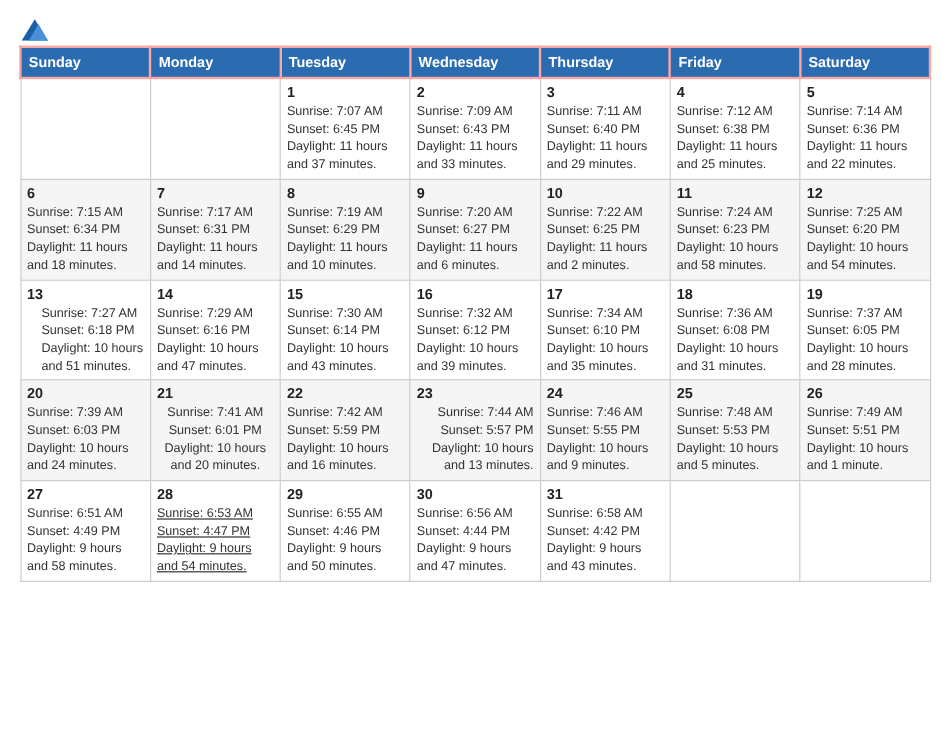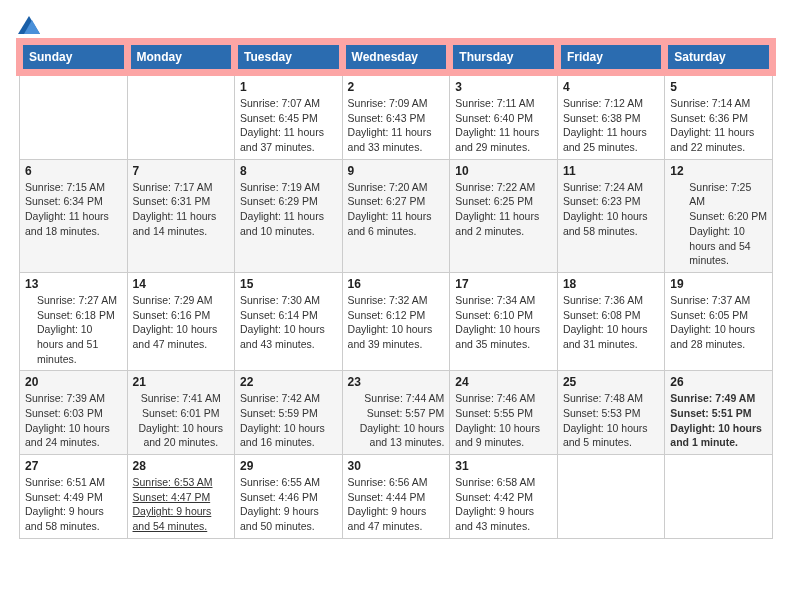--- a/index.html
+++ b/index.html
@@ -59,21 +59,21 @@
       border-collapse: collapse;
       font-size: 11px;
     }
     .calendar th {
       background: #2b6cb0;
       color: #fff;
       text-align: left;
       padding: 5px 6px;
       font-size: 12px;
       font-weight: bold;
-      border: 7px solid #fca5a5;
+      border: 2px solid #fca5a5;
     }
     .calendar td {
       border: 1px solid #ccc;
       vertical-align: top;
       padding: 4px 5px;
       width: 108px;
       min-height: 80px;
       background: #fff;
     }
     .calendar tr:nth-child(even) td {
@@ -194,21 +194,21 @@
 Daylight: 11 hours and 2 minutes.</div>
         </td>
         <td>
           <span class="day-num">11</span>
           <div class="day-info" style="white-space: pre-line;">Sunrise: 7:24 AM
 Sunset: 6:23 PM
 Daylight: 10 hours and 58 minutes.</div>
         </td>
         <td>
           <span class="day-num">12</span>
-          <div class="day-info" style="white-space: pre-line; margin-left: 19px;">Sunrise: 7:25 AM
+          <div class="day-info" style="white-space: pre-line;">Sunrise: 7:25 AM
 Sunset: 6:20 PM
 Daylight: 10 hours and 54 minutes.</div>
         </td>
       </tr>
       <tr>
         <td>
           <span class="day-num">13</span>
           <div class="day-info" style="white-space: pre-line; margin-left: 12px;">Sunrise: 7:27 AM
 Sunset: 6:18 PM
 Daylight: 10 hours and 51 minutes.</div>
@@ -282,21 +282,21 @@
 Daylight: 10 hours and 9 minutes.</div>
         </td>
         <td>
           <span class="day-num">25</span>
           <div class="day-info" style="white-space: pre-line;">Sunrise: 7:48 AM
 Sunset: 5:53 PM
 Daylight: 10 hours and 5 minutes.</div>
         </td>
         <td>
           <span class="day-num">26</span>
-          <div class="day-info" style="white-space: pre-line; font-weight: bold;">Sunrise: 7:49 AM
+          <div class="day-info" style="white-space: pre-line;">Sunrise: 7:49 AM
 Sunset: 5:51 PM
 Daylight: 10 hours and 1 minute.</div>
         </td>
       </tr>
       <tr>
         <td>
           <span class="day-num">27</span>
           <div class="day-info" style="white-space: pre-line;">Sunrise: 6:51 AM
 Sunset: 4:49 PM
 Daylight: 9 hours and 58 minutes.</div>

